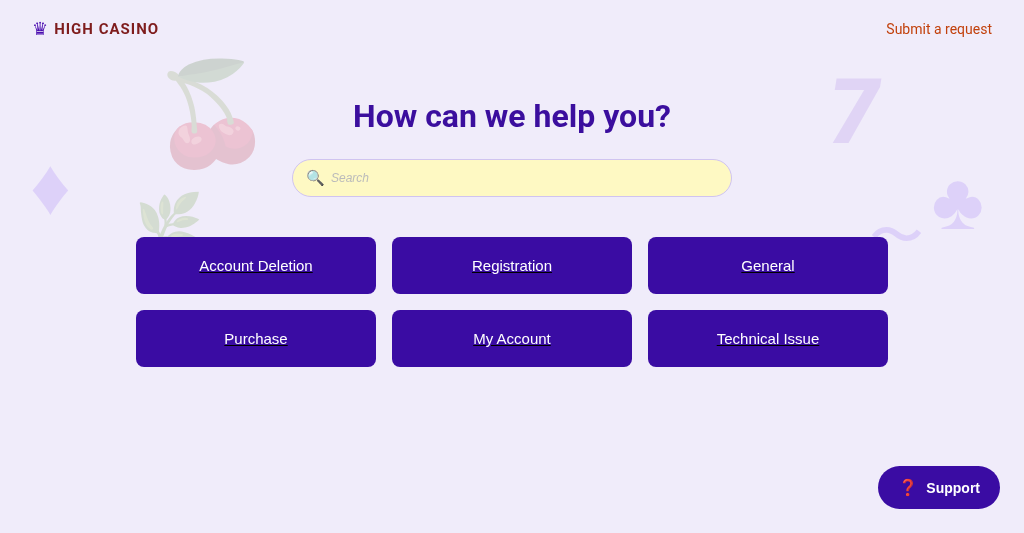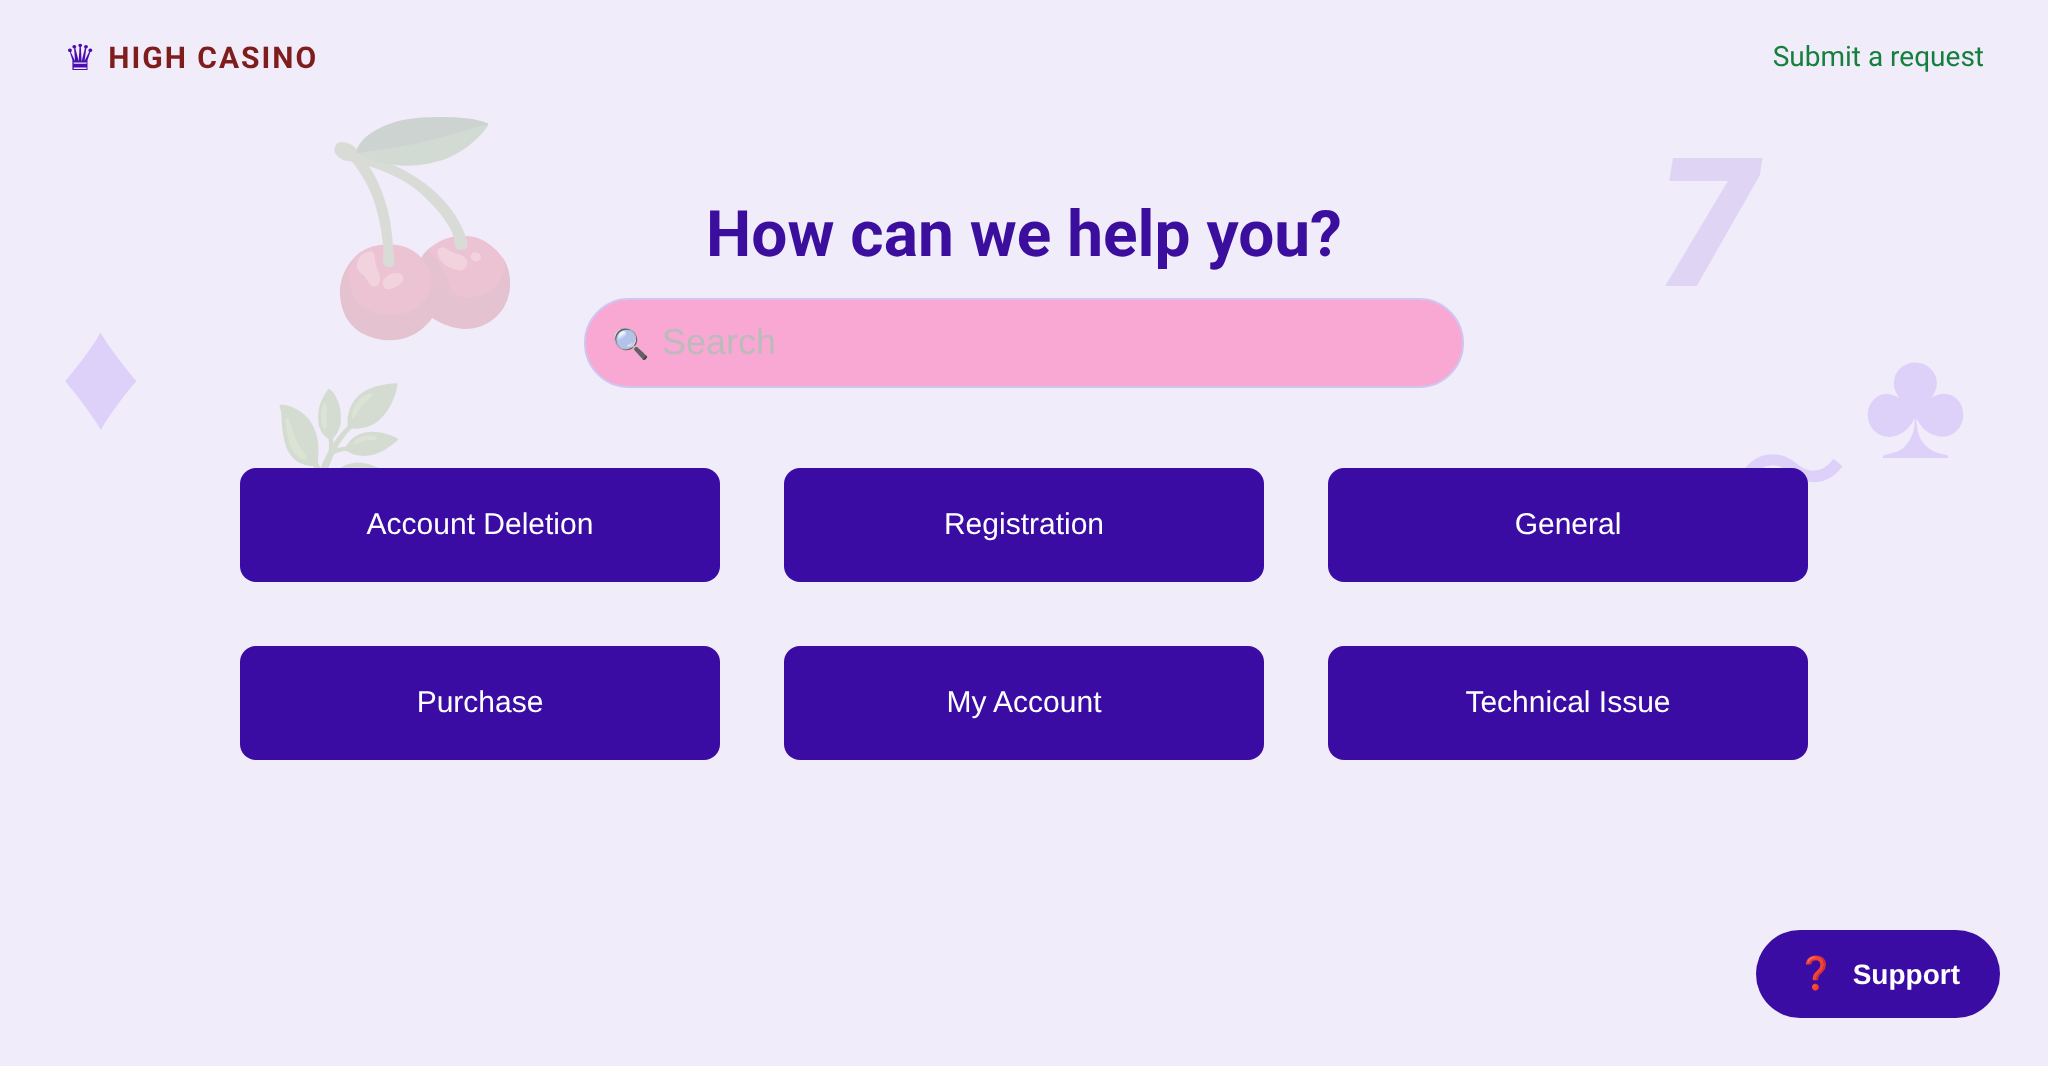--- a/index.html
+++ b/index.html
@@ -35,21 +35,21 @@
       text-transform: uppercase;
     }
 
     .logo-crown {
       font-size: 18px;
       color: #4b0db0;
     }
 
     .submit-request {
       font-size: 14px;
-      color: #15803d;
+      color: #c2410c;
       text-decoration: none;
       cursor: pointer;
       margin-left: 40px;
     }
 
     
     .bg-deco {
       position: absolute;
       opacity: 0.18;
       color: #8b5cf6;
@@ -71,21 +71,21 @@
       align-items: center;
       padding-top: 40px;
       position: relative;
       z-index: 1;
     }
 
     .hero-title {
       font-size: 32px;
       font-weight: 700;
       color: #3b0e9e;
-      margin-bottom: 13px;
+      margin-bottom: 24px;
       text-align: center;
     }
 
     
     .search-container {
       position: relative;
       width: 440px;
       margin-bottom: 40px;
     }
 
@@ -96,37 +96,39 @@
       transform: translateY(-50%);
       color: #aaa;
       font-size: 15px;
     }
 
     .search-input {
       width: 100%;
       padding: 11px 16px 11px 38px;
       border-radius: 25px;
       border: 1px solid #d0c4f0;
-      background: #f9a8d4;
-      font-size: 18px;
+      background: #fef9c3;
+      font-size: 12px;
       color: #555;
       outline: none;
+      font-style: italic;
     }
 
     .search-input::placeholder {
       color: #bbb;
     }
 
     
     .categories {
       display: grid;
       grid-template-columns: repeat(3, 240px);
       grid-template-rows: auto auto auto;
-      gap: 32px;
+      gap: 16px;
       justify-content: center;
+      text-decoration: underline;
     }
 
     .cat-btn {
       background: #3a0ca3;
       color: #fff;
       border: none;
       border-radius: 8px;
       padding: 20px 16px;
       font-size: 15px;
       font-weight: 500;

